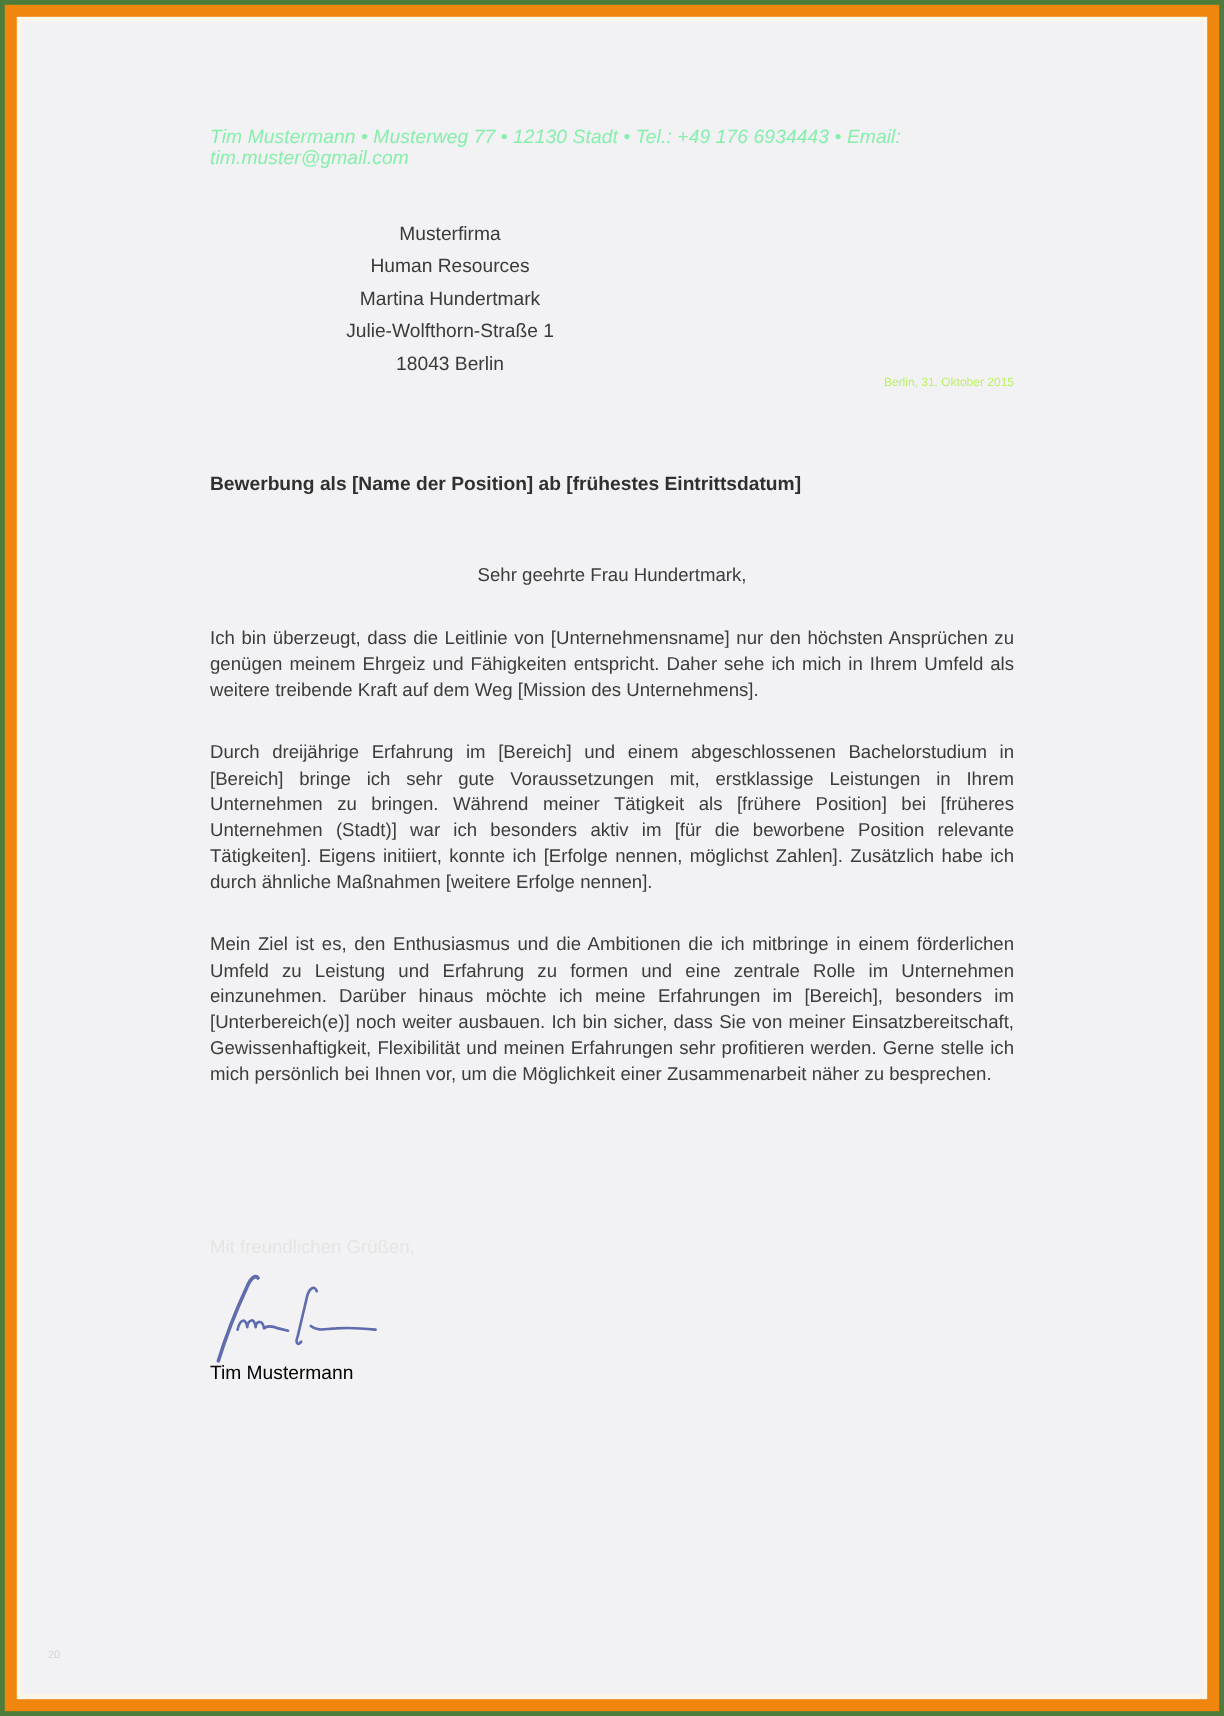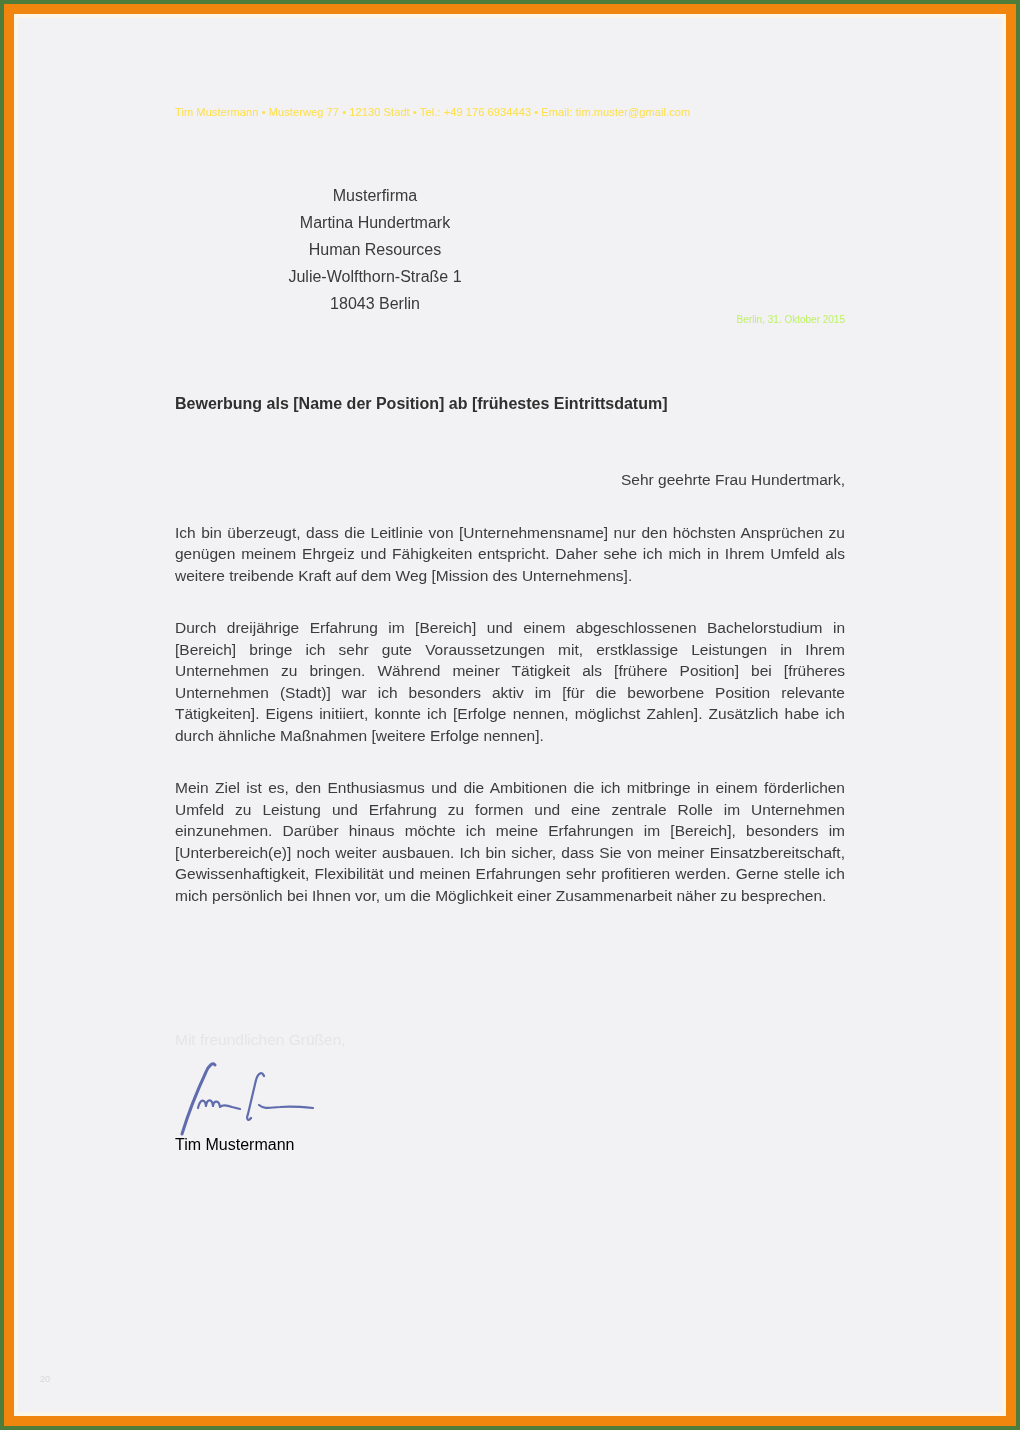--- a/index.html
+++ b/index.html
@@ -30,23 +30,24 @@
   .page {
     position: absolute;
     inset: 18px;
     background: #f2f1f3;
   }
   .abs { position: absolute; }
   .sender-line {
     left: 175px;
     top: 106px;
     width: 700px;
-    font-size: 11px;
-    color: #fde047;
+    font-size: 16px;
+    color: #86efac;
     letter-spacing: 0.1px;
+    font-style: italic;
   }
   .recipient {
     left: 175px;
     top: 182px;
     width: 400px;
     font-size: 16px;
     line-height: 27px;
     color: #3a3a3a;
     text-align: center;
   }
@@ -74,21 +75,21 @@
     font-size: 15.5px;
     line-height: 21.5px;
     color: #3c3c3c;
   }
   .letter-body p {
     margin: 31px 0 0 0;
     text-align: justify;
   }
   .letter-body .salutation {
     margin: 0;
-    text-align: right;
+    text-align: center;
   }
   .closing {
     left: 175px;
     top: 1031px;
     font-size: 15.5px;
     color: #e5e5e5;
   }
   .signature {
     left: 166px;
     top: 1054px;
@@ -114,22 +115,22 @@
 <div class="frame-green"></div>
 <div class="frame-orange"></div>
 <div class="frame-cream"></div>
 
 <div class="page"></div>
 
 <div class="abs sender-line">Tim Mustermann • Musterweg 77 • 12130 Stadt • Tel.: +49 176 6934443 • Email: tim.muster@gmail.com</div>
 
 <div class="abs recipient">
   <div>Musterfirma</div>
+  <div>Human Resources</div>
   <div>Martina Hundertmark</div>
-  <div>Human Resources</div>
   <div>Julie-Wolfthorn-Straße 1</div>
   <div>18043 Berlin</div>
 </div>
 
 <div class="abs date-line">Berlin, 31. Oktober 2015</div>
 
 <div class="abs subject-line">Bewerbung als [Name der Position] ab [frühestes Eintrittsdatum]</div>
 
 <div class="abs letter-body">
   <p class="salutation">Sehr geehrte Frau Hundertmark,</p>

